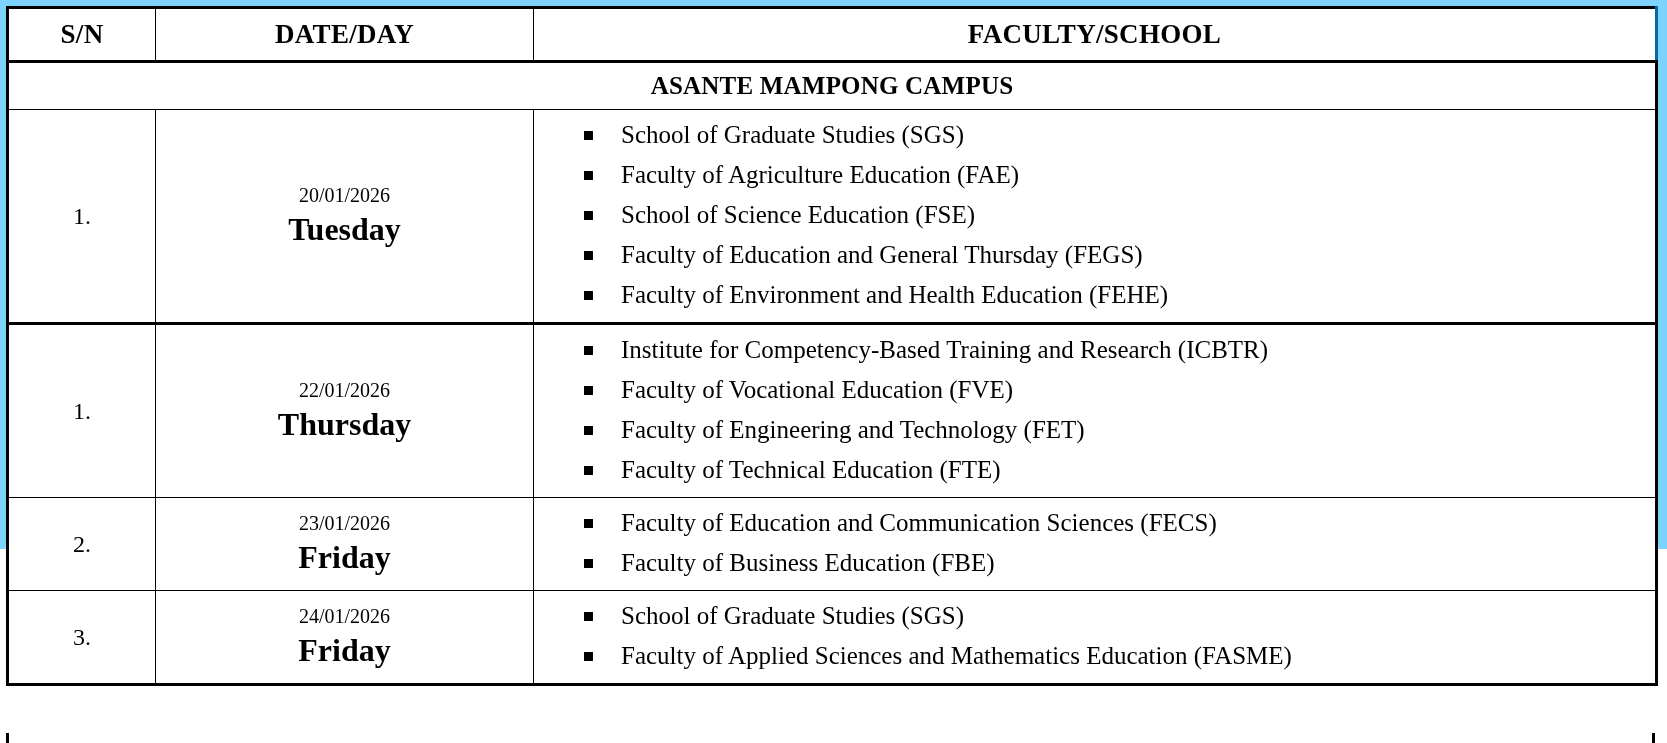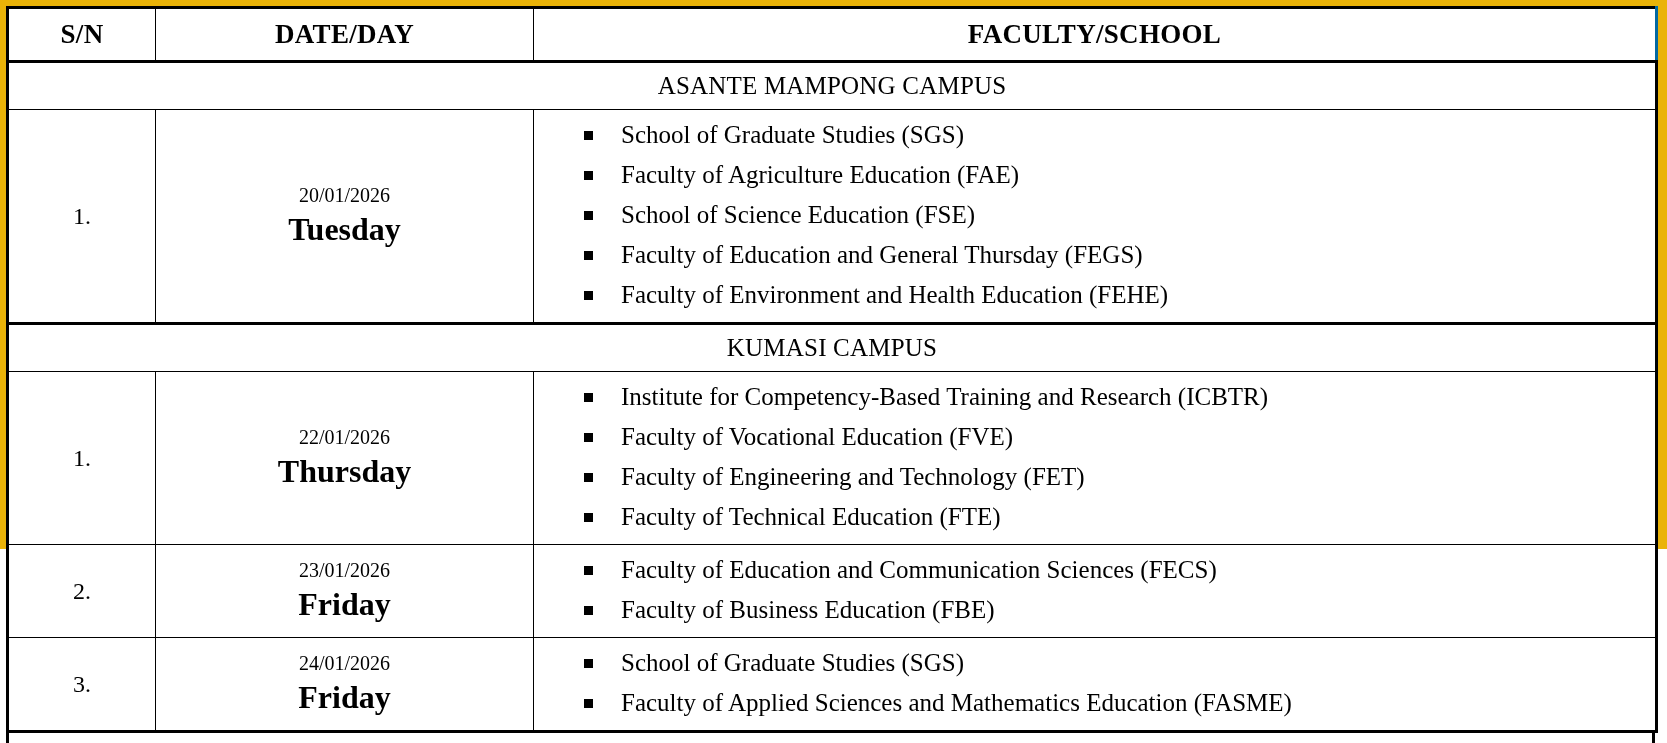--- a/index.html
+++ b/index.html
@@ -12,21 +12,21 @@
     height: 743px;
     overflow: hidden;
     font-family: "Liberation Serif", "DejaVu Serif", serif;
     color: #000000;
   }
 
   .page {
     position: relative;
     width: 1667px;
     height: 549px;
-    background: #eab308;
+    background: #7dd3fc;
   }
 
   
   .schedule-table {
     position: absolute;
     left: 6px;
     top: 6px;
     width: 1649px;
     border-collapse: collapse;
     table-layout: fixed;
@@ -61,21 +61,21 @@
   .head-row th.sn-head   { border-left: 3px solid #000000; }
   .head-row th.fac-head  { border-right: 3px solid #0369a1; }
 
   
   .campus-row td {
     border-left: 3px solid #000000;
     border-right: 3px solid #000000;
     border-top: 1px solid #000000;
     border-bottom: 1px solid #000000;
     text-align: center;
-    font-weight: normal;
+    font-weight: bold;
     font-size: 25px;
     height: 46px;
     line-height: 46px;
     letter-spacing: 0.2px;
     white-space: nowrap;
   }
 
   
   .data-row td {
     font-size: 25px;
@@ -174,23 +174,20 @@
           <ul class="fac-list">
             <li><span class="bullet-sq"></span><span>School of Graduate Studies (SGS)</span></li>
             <li><span class="bullet-sq"></span><span>Faculty of Agriculture Education (FAE)</span></li>
             <li><span class="bullet-sq"></span><span>School of Science Education (FSE)</span></li>
             <li><span class="bullet-sq"></span><span>Faculty of Education and General Thursday (FEGS)</span></li>
             <li><span class="bullet-sq"></span><span>Faculty of Environment and Health Education (FEHE)</span></li>
           </ul>
         </td>
       </tr>
 
-      <tr class="campus-row">
-        <td colspan="3">KUMASI CAMPUS</td>
-      </tr>
 
       <tr class="data-row">
         <td class="sn-cell">1.</td>
         <td class="date-cell">
           <span class="date-line">22/01/2026</span>
           <span class="day-line">Thursday</span>
         </td>
         <td class="fac-cell">
           <ul class="fac-list">
             <li><span class="bullet-sq"></span><span>Institute for Competency-Based Training and Research (ICBTR)</span></li>

